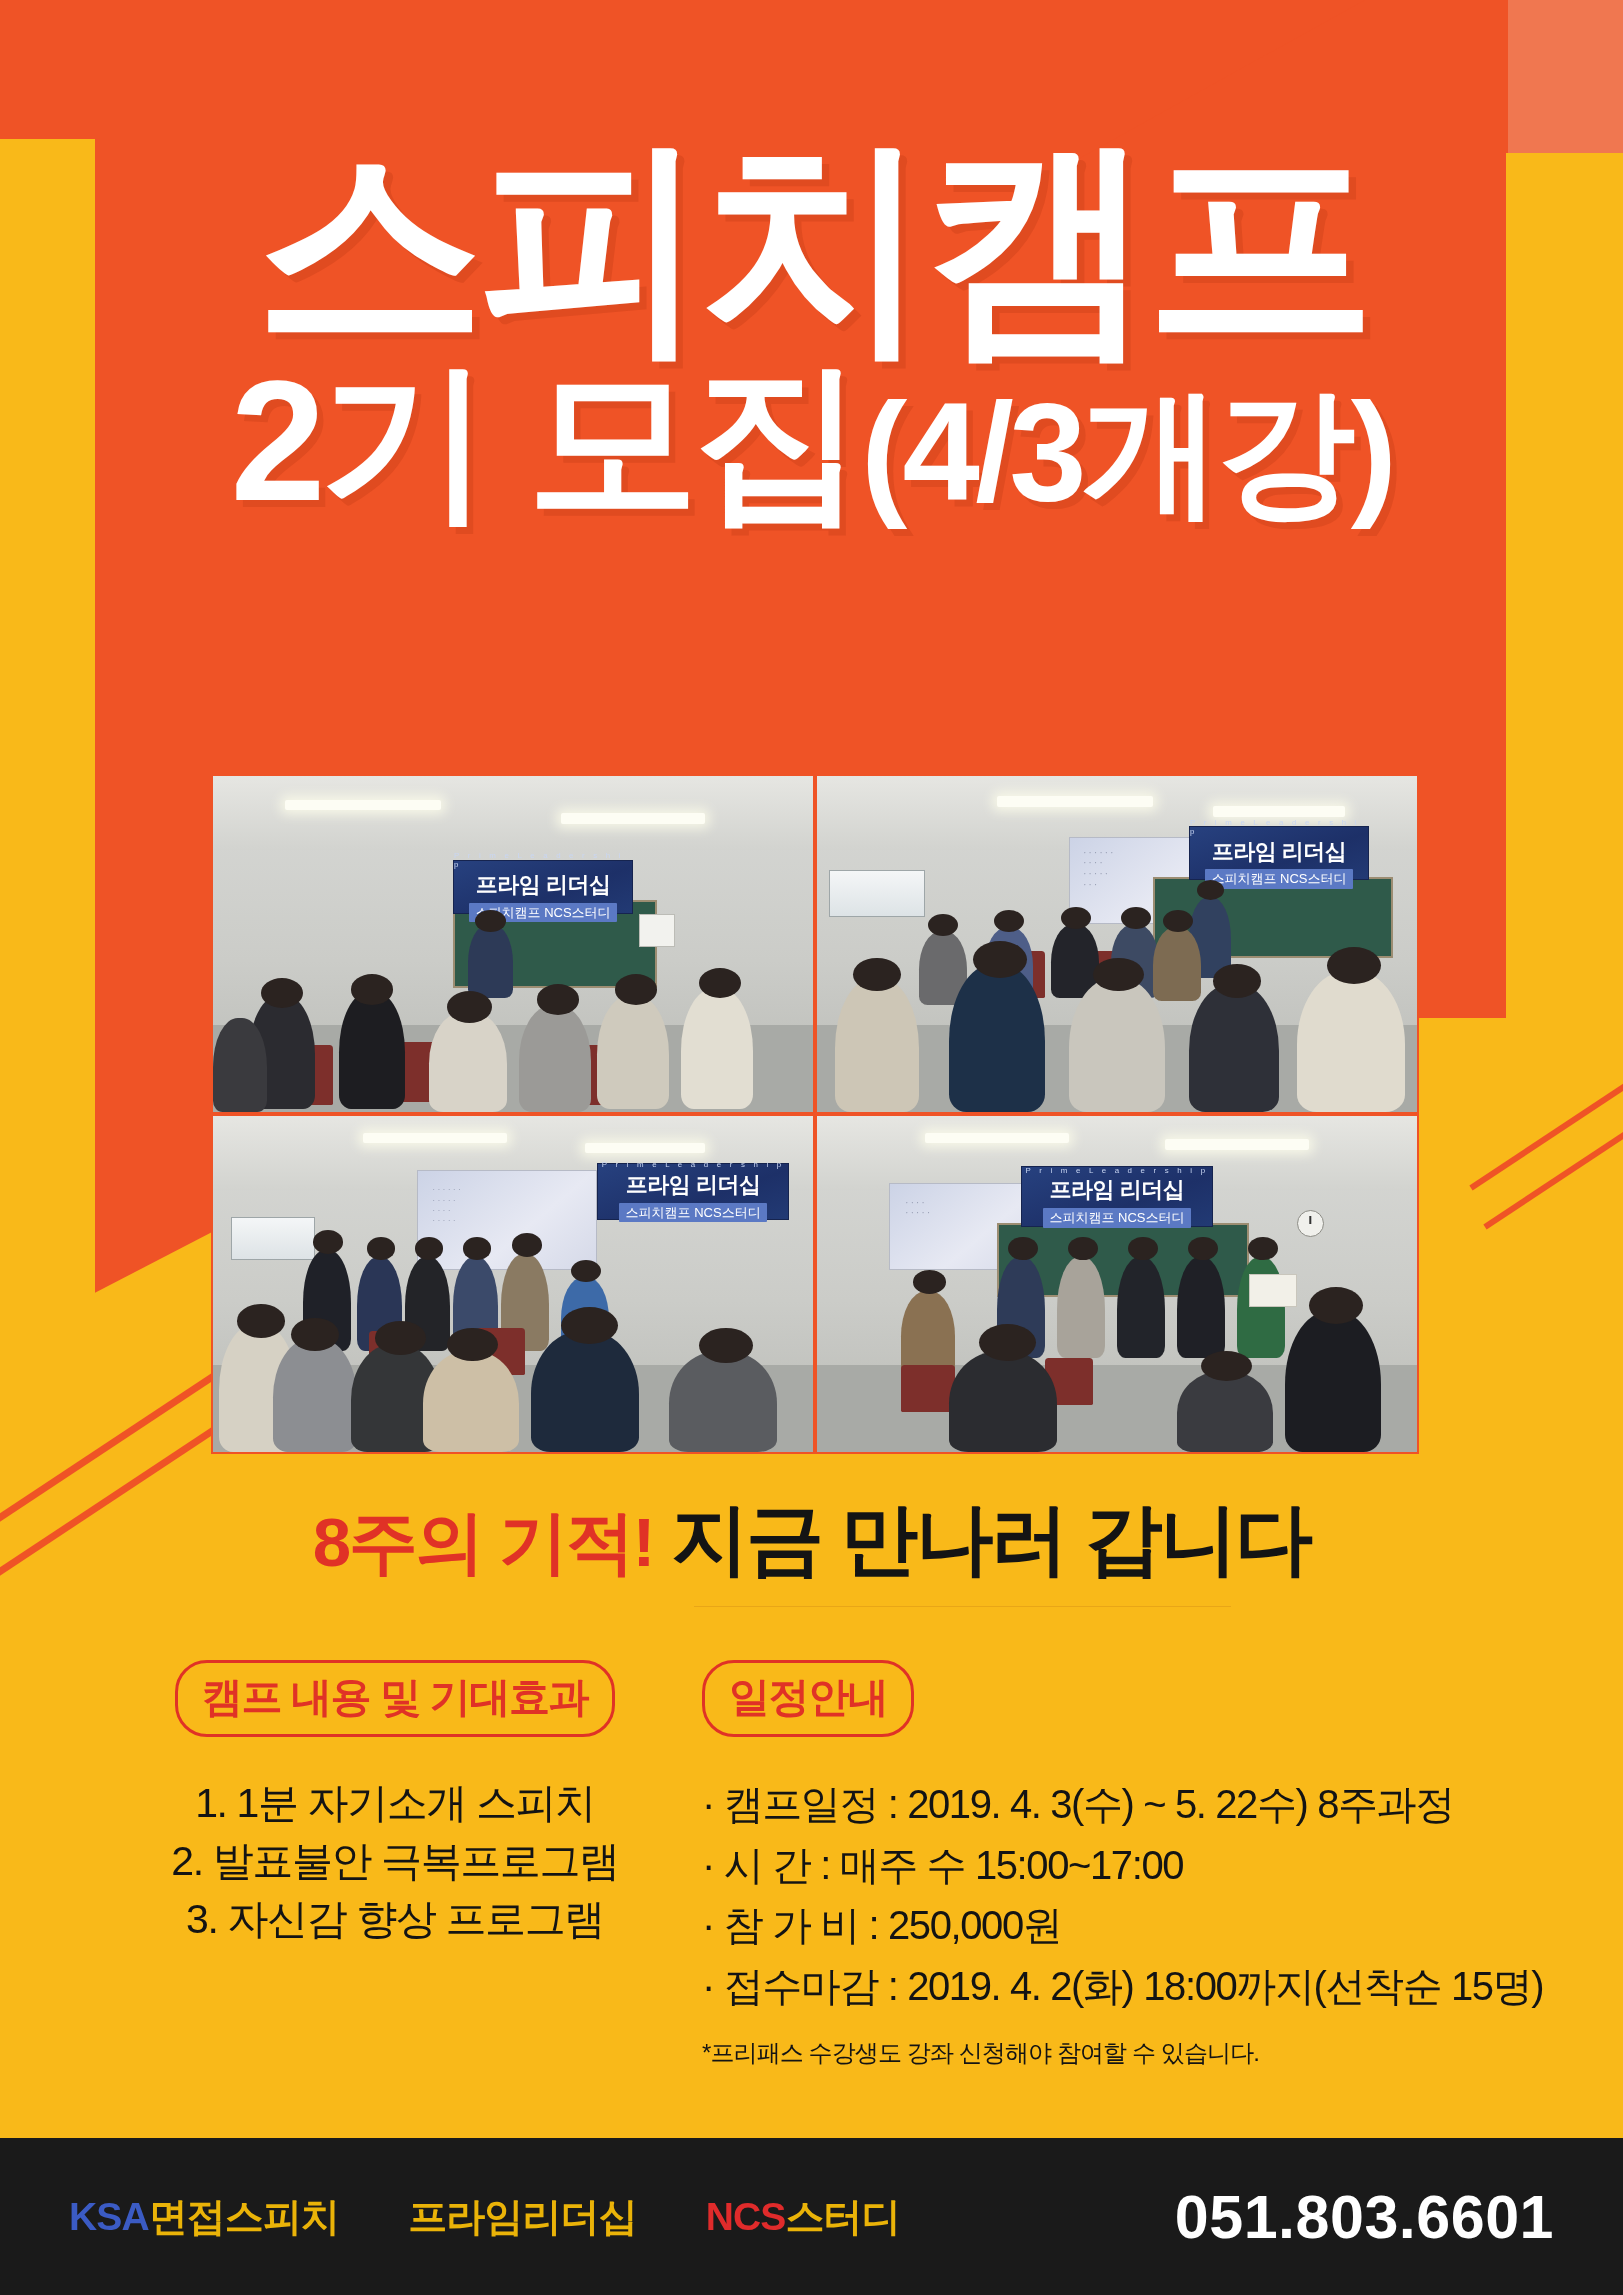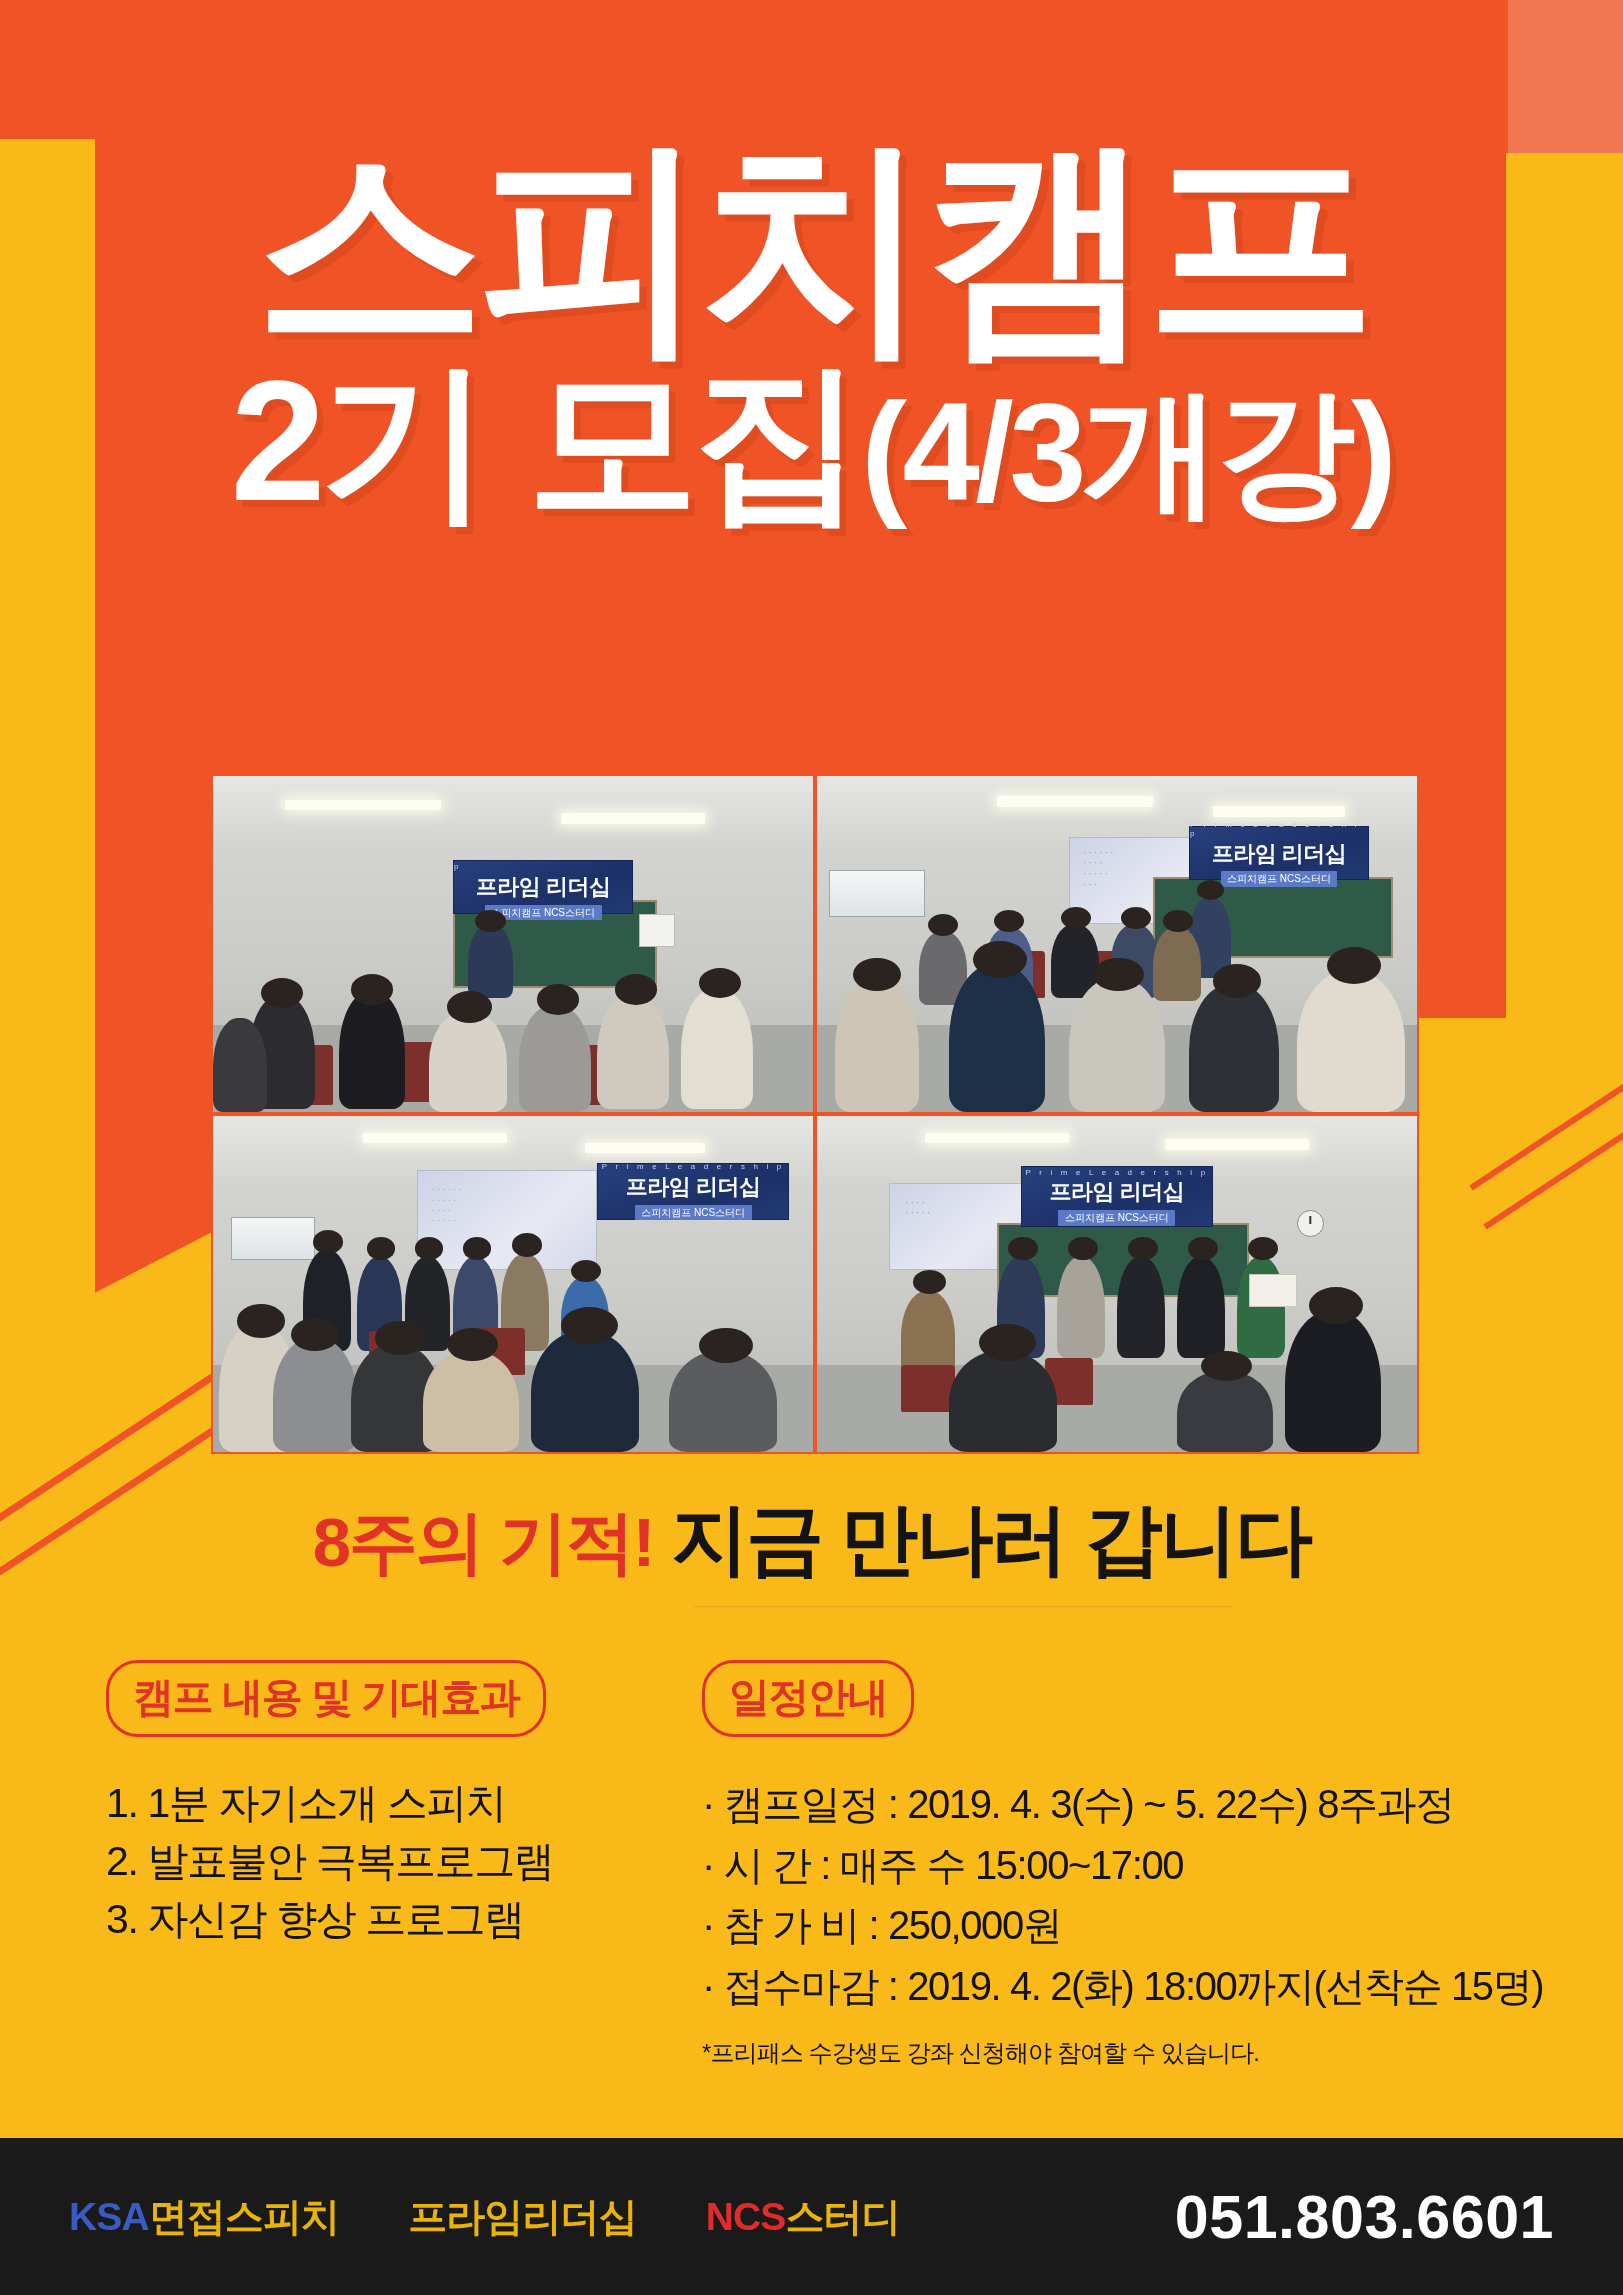--- a/index.html
+++ b/index.html
@@ -98,21 +98,21 @@
   .room-wall{ position:absolute; inset:0; background:linear-gradient(#d8d9d6 0%, #cbccc8 55%, #b9bab5 100%); }
   .room-ceiling{ position:absolute; left:0; top:0; right:0; height:22%; background:linear-gradient(#e6e6e2,#d2d3cf); }
   .lamp{ position:absolute; height:3.2%; background:#fdfdf4; box-shadow:0 0 12px 4.6px rgba(255,255,235,.75); border-radius:1.9px;}
   .screen{ position:absolute; background:linear-gradient(140deg,#ccd3e6,#e7e9f3 60%,#d5d9e8); border:1.4px solid #b6bac6;}
   .screen-txt{ position:absolute; color:#8e95ab; font-size:14px; line-height:1.15; font-family:"Liberation Serif", serif;}
   .chalkboard{ position:absolute; background:#2f5a4a; border:2.8px solid #9c8d72; }
   .banner{ position:absolute; background:linear-gradient(160deg,#27417f,#1d3068 60%,#223a74); border:1.4px solid #16244f;
            display:flex; flex-direction:column; align-items:center; justify-content:center; }
   .banner-top{ color:#c9d6f2; font-size:7.9px; letter-spacing:3.2px; }
   .banner-main{ color:#ffffff; font-size:22px; font-weight:bold; letter-spacing:-0.5px; margin-top:0.9px;}
-  .banner-sub{ background:#5b79c4; color:#fff; font-size:10px; padding:0.9px 6.5px; margin-top:2.3px; border-radius:0.9px;}
+  .banner-sub{ background:#5b79c4; color:#fff; font-size:13px; padding:0.9px 6.5px; margin-top:2.3px; border-radius:0.9px;}
   .clock{ position:absolute; width:27px; height:27px; border-radius:50%; background:#f0f0ec; border:1.9px solid #8c8c86;}
   .clock:after{ content:""; position:absolute; left:50%; top:22%; width:1.4px; height:30%; background:#333; transform:translateX(-50%);}
   .window{ position:absolute; background:linear-gradient(#f4f6f7,#dde3e6); border:1.9px solid #9ea6a8;}
   .floor{ position:absolute; left:0; right:0; bottom:0; height:26%; background:#a8aaa6;}
   .person{ position:absolute; border-radius:46% 46% 18% 18% / 52% 52% 12% 12%; }
   .head{ position:absolute; border-radius:50%; background:#2b2320; }
   .chair{ position:absolute; background:#7d2f2b; border-radius:3.7px 3.7px 1.4px 1.4px; }
 
   
   .tagline{
@@ -122,21 +122,21 @@
   .tag-red{ color:#E03226; font-size:69px; font-weight:bold; letter-spacing:-2.3px;}
   .tag-black{ color:#141414; font-size:78px; font-weight:bold; letter-spacing:-2.8px; margin-left:15.7px;}
   .tag-divider{
     position:absolute; left:694px; top:1606px; width:537px; height:1.4px;
     background:#E9A617;
   }
 
   
   .cols{ position:absolute; left:0; top:1660px; width:1623px; height:416px; }
   .col{ position:absolute; top:0; }
-  .col-left{ left:106px; width:578px; }
+  .col-left{ left:106px; width:578px;text-align:center; }
   .col-right{ left:702px; width:847px; }
 
   .pill{
     display:inline-block;
     border:3.2px solid #E03226;
     border-radius:32px;
     color:#E03226;
     font-size:41px; font-weight:bold; letter-spacing:-1.4px;
     padding:6.5px 24px 9.3px 24px;
   }

